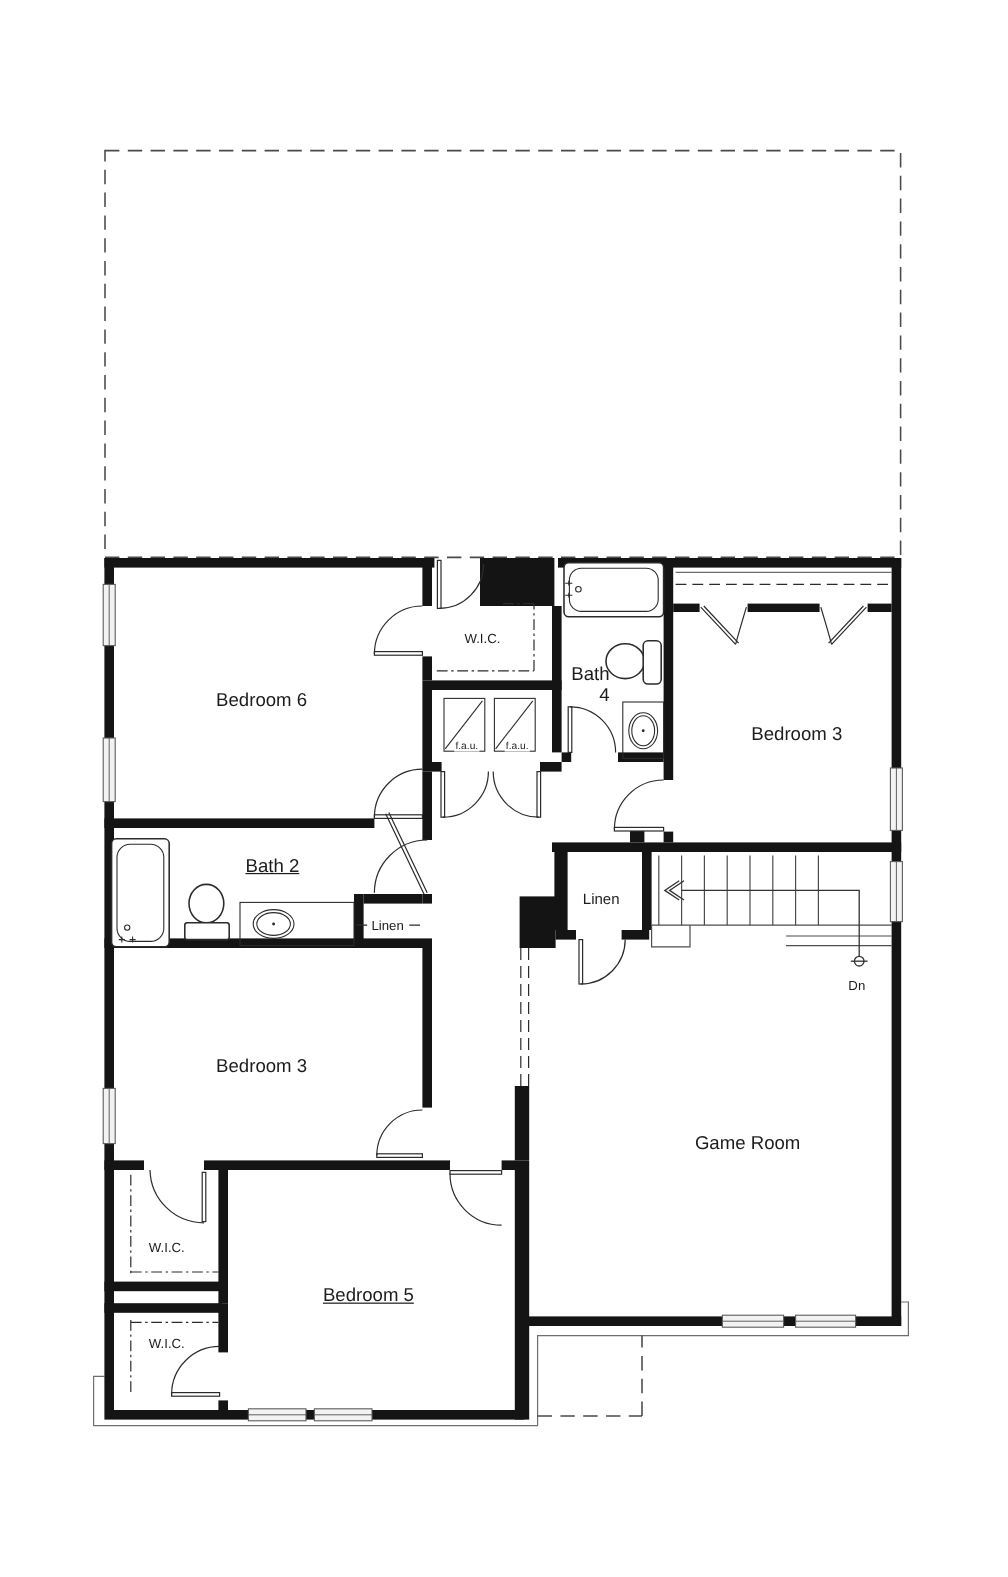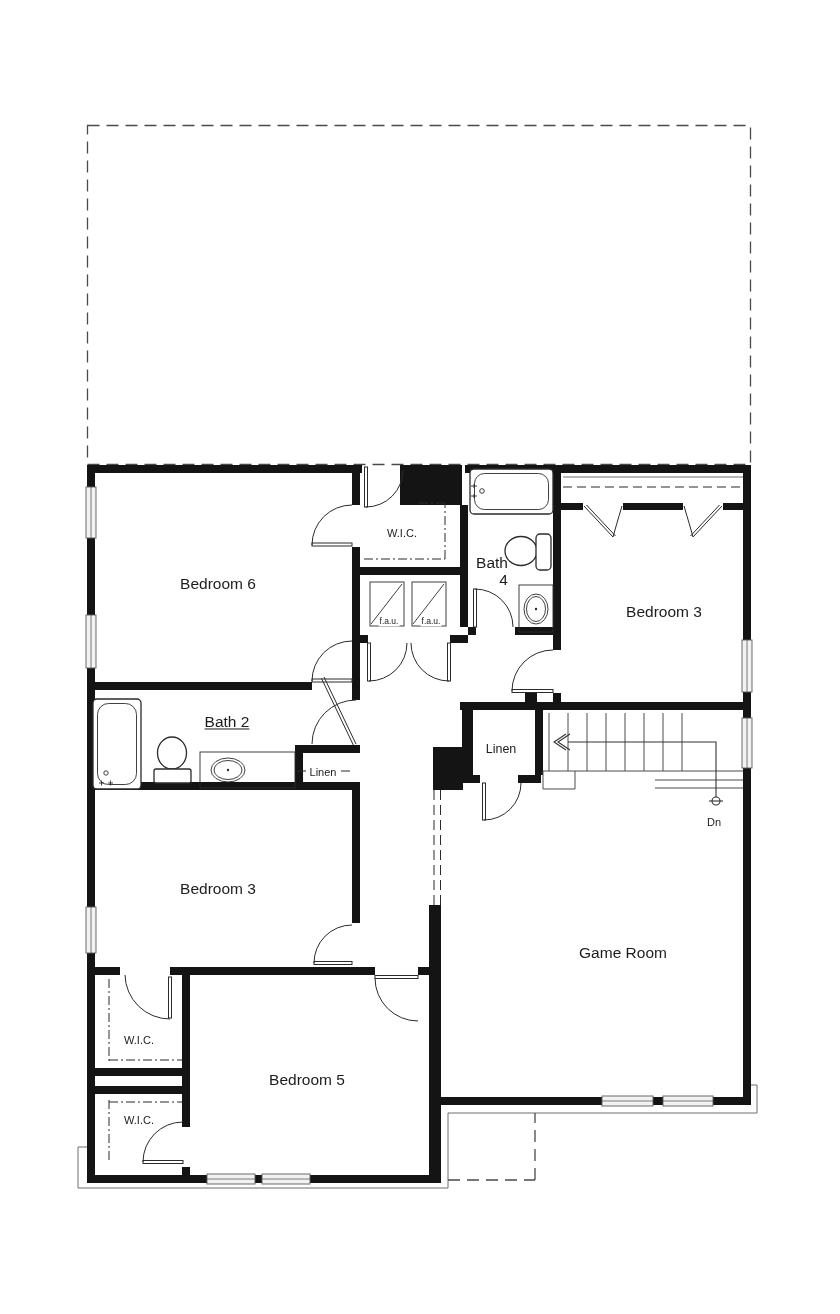--- a/index.html
+++ b/index.html
@@ -287,16 +287,16 @@
   <div class="label fs15" style="left:492px;top:571px;"><span>Bath</span><br><span>4</span></div>
   <div class="label fs15" style="left:664px;top:612px;">Bedroom 3</div>
   <div class="label fs15" style="left:227px;top:722px;text-decoration:underline;">Bath 2</div>
   <div class="label fs11" style="left:323px;top:772px;">Linen</div>
   <div class="label fs12" style="left:501px;top:750px;">Linen</div>
   <div class="label fs11" style="left:714px;top:822px;">Dn</div>
   <div class="label fs15" style="left:218px;top:889px;">Bedroom 3</div>
   <div class="label fs15" style="left:623px;top:953px;">Game Room</div>
   <div class="label fs11" style="left:139px;top:1040px;">W.I.C.</div>
   <div class="label fs11" style="left:139px;top:1120px;">W.I.C.</div>
-  <div class="label fs15" style="left:307px;top:1080px;">Bedroom 5</div>
+  <div class="label fs15" style="left:307px;top:1080px;text-decoration:underline;">Bedroom 5</div>
   <div class="label fs9" style="left:389px;top:622px;">f.a.u.</div>
   <div class="label fs9" style="left:431px;top:622px;">f.a.u.</div>
 </div>
 
 </body></html>

